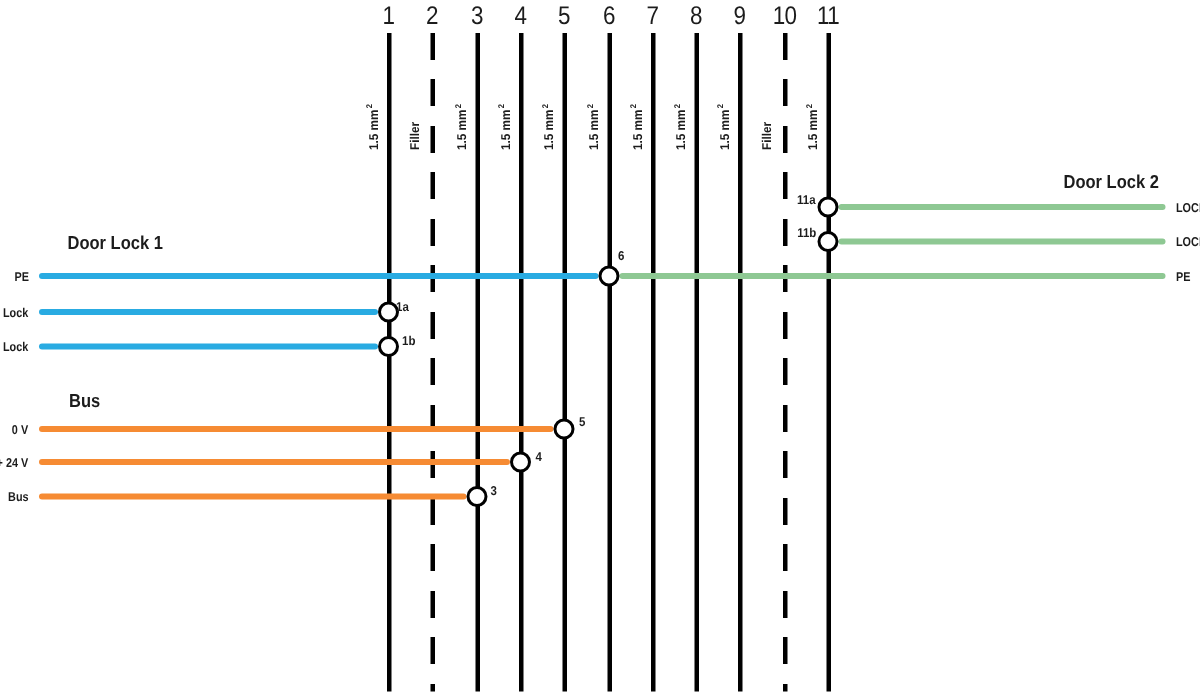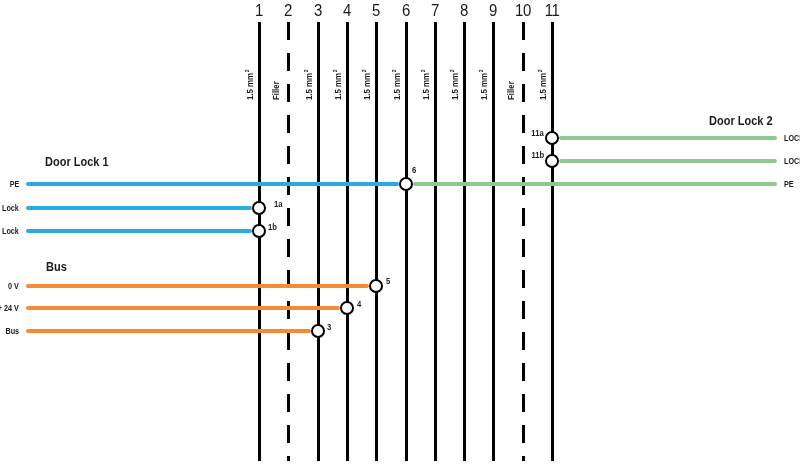--- a/index.html
+++ b/index.html
@@ -96,21 +96,21 @@
     <div class="wlabel r" style="top: 204px; right: 781px;">Lock</div>
     <div class="wire" style="left: 26px; top: 229px; width: 226px; background: rgb(41, 171, 226);"></div>
     <div class="wlabel r" style="top: 227px; right: 781px;">Lock</div>
     <div class="wire" style="left: 26px; top: 284px; width: 343px; background: rgb(246, 139, 51);"></div>
     <div class="wlabel r" style="top: 282px; right: 781px;">0 V</div>
     <div class="wire" style="left: 26px; top: 306px; width: 314px; background: rgb(246, 139, 51);"></div>
     <div class="wlabel r" style="top: 304px; right: 781px;">+ 24 V</div>
     <div class="wire" style="left: 26px; top: 329px; width: 285px; background: rgb(246, 139, 51);"></div>
     <div class="wlabel r" style="top: 327px; right: 781px;">Bus</div>
     <div class="circle" style="left: 252px; top: 201px;"></div>
-    <div class="clabel" style="top: 200px; left: 274px; transform-origin: 0px 50%; transform: scaleX(0.9);">1a</div>
+    <div class="clabel" style="top: 200px; left: 264px; transform-origin: 0px 50%; transform: scaleX(0.9);">1a</div>
     <div class="circle" style="left: 252px; top: 224px;"></div>
     <div class="clabel" style="top: 223px; left: 268px; transform-origin: 0px 50%; transform: scaleX(0.9);">1b</div>
     <div class="circle" style="left: 311px; top: 324px;"></div>
     <div class="clabel" style="top: 323px; left: 327px; transform-origin: 0px 50%; transform: scaleX(0.9);">3</div>
     <div class="circle" style="left: 340px; top: 301px;"></div>
     <div class="clabel" style="top: 300px; left: 357px; transform-origin: 0px 50%; transform: scaleX(0.9);">4</div>
     <div class="circle" style="left: 369px; top: 279px;"></div>
     <div class="clabel" style="top: 277px; left: 386px; transform-origin: 0px 50%; transform: scaleX(0.9);">5</div>
     <div class="circle" style="left: 399px; top: 177px;"></div>
     <div class="clabel" style="top: 166px; left: 412px; transform-origin: 0px 50%; transform: scaleX(0.9);">6</div>

